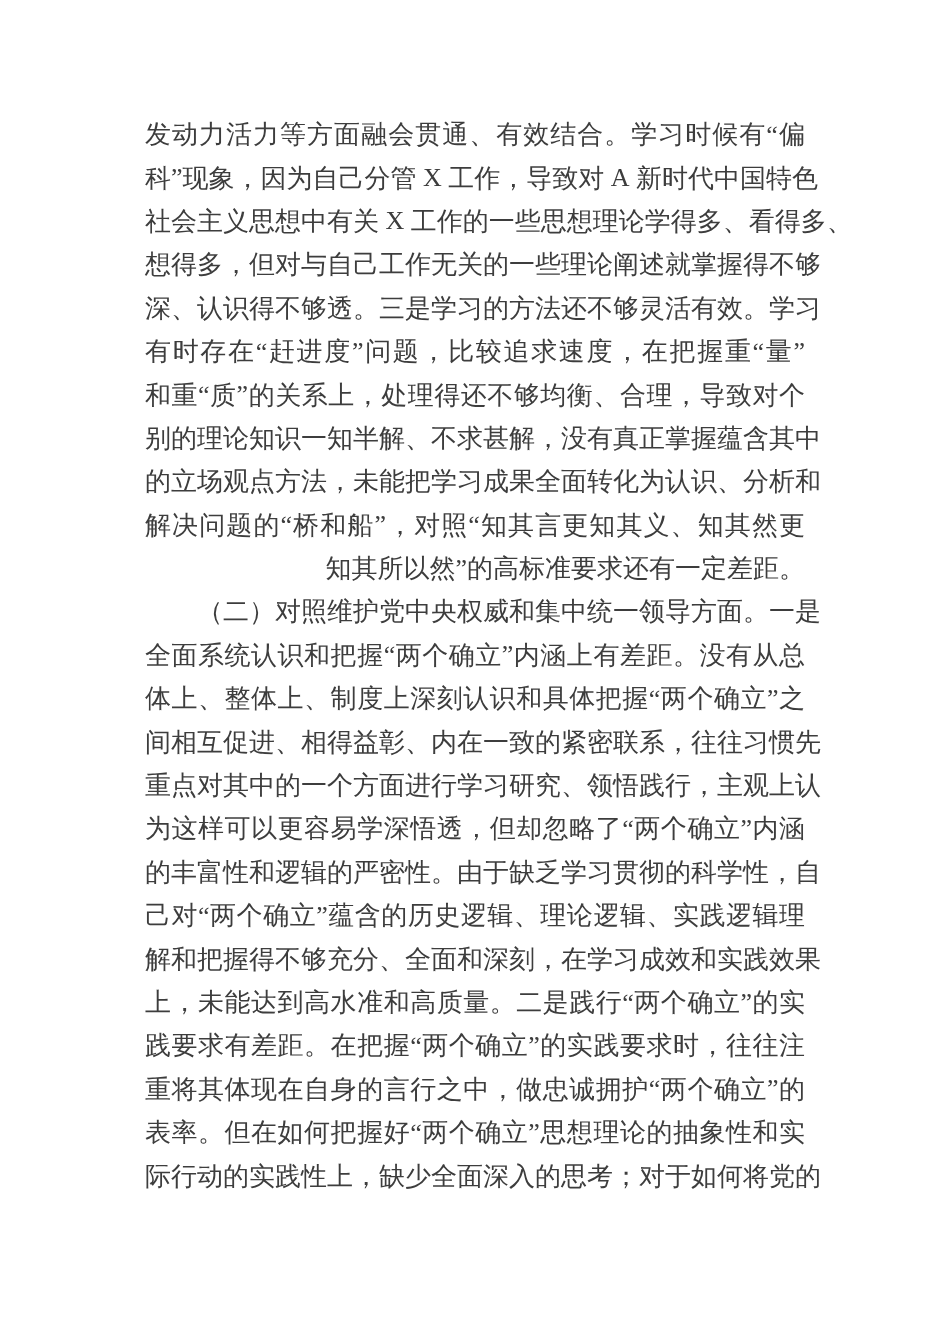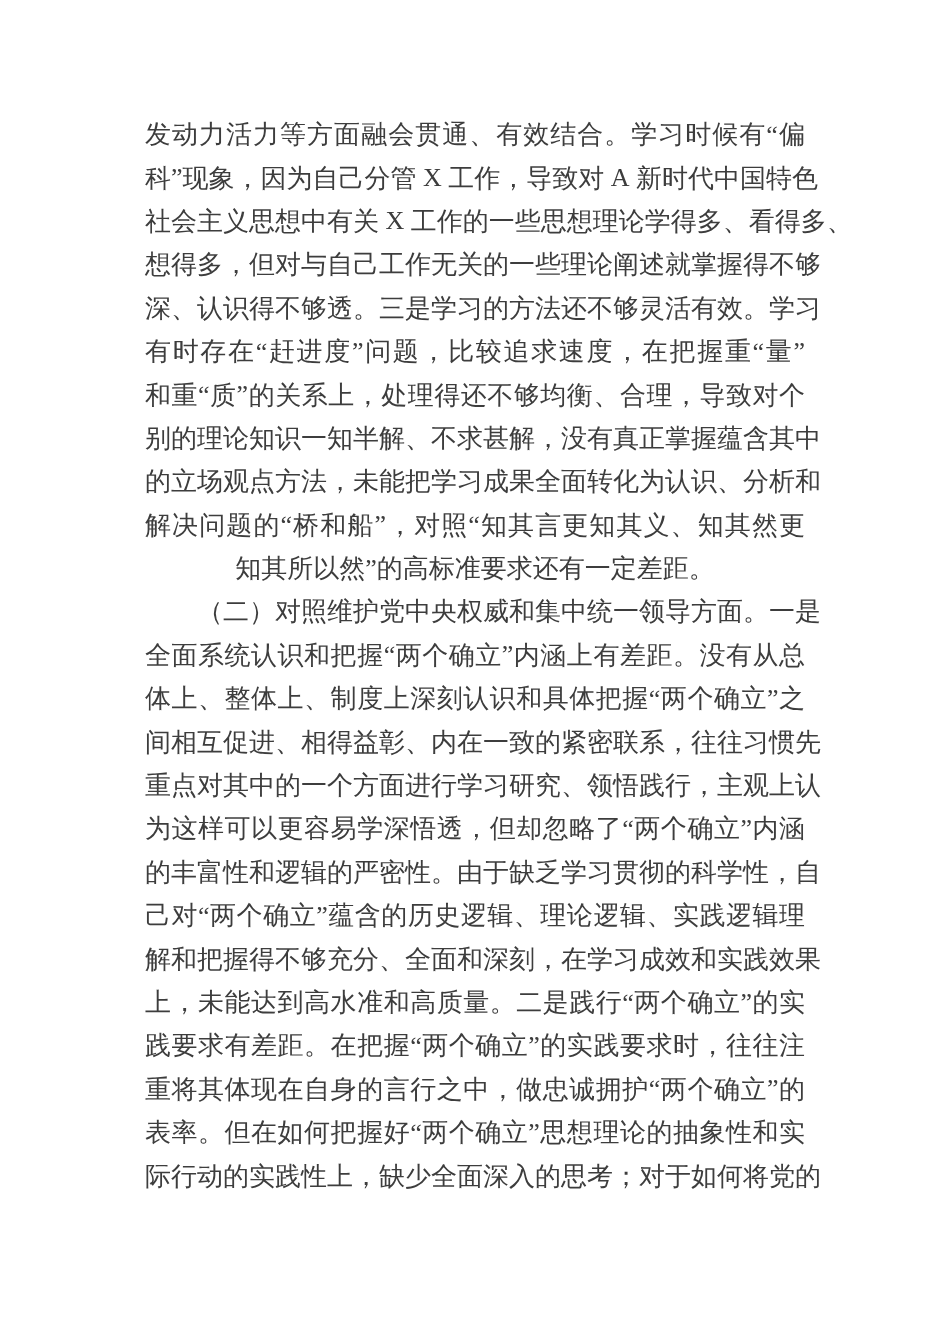--- a/index.html
+++ b/index.html
@@ -18,21 +18,21 @@
   .text-block {
     position: absolute;
     left: 145px;
     top: 113px;
     width: 660px;
   }
   .line {
     height: 43.4px;
     display: flex;
     align-items: center;
-    justify-content: center;
+    justify-content: flex-end;
     font-size: 26px;
     font-weight: 400;
     color: #3d3d3d;
     white-space: pre;
   }
   .line.justified {
     justify-content: space-between;
   }
   .line span {
     display: inline-block;

